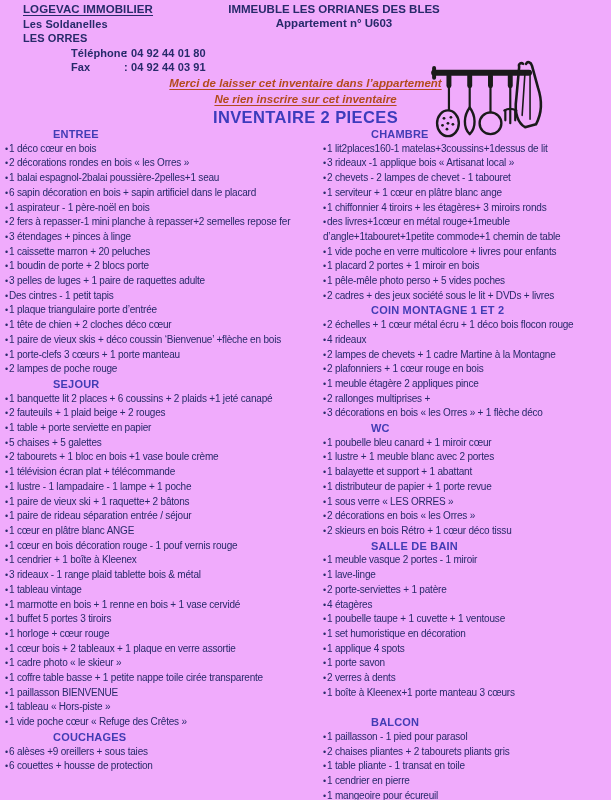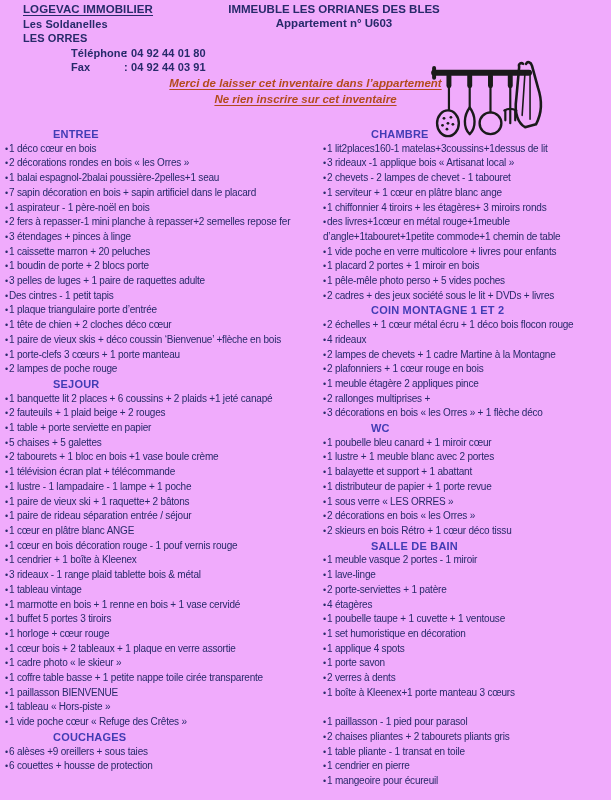--- a/index.html
+++ b/index.html
@@ -118,30 +118,31 @@
       <circle cx="21" cy="66" r="1.4"></circle>
         <circle cx="15.5" cy="68" r="1.4"></circle>
       <circle cx="26" cy="67" r="1.4"></circle>
         <circle cx="20" cy="72" r="1.4"></circle>
     </g>
   </svg>
 
   <div class="notices">
     <div class="notice">Merci de laisser cet inventaire dans l’appartement</div>
     <div class="notice">Ne rien inscrire sur cet inventaire</div>
+    <div class="doc-title">INVENTAIRE 2 PIECES</div>
   </div>
 
   <div class="columns">
     <div class="col col-left" id="col-left">
         <div class="section">
           <div class="section-heading">ENTREE</div>
           <div class="item"><span class="bullet">•</span><span>1 déco cœur en bois</span></div>
           <div class="item"><span class="bullet">•</span><span>2 décorations rondes en bois « les Orres »</span></div>
           <div class="item"><span class="bullet">•</span><span>1 balai espagnol-2balai poussière-2pelles+1 seau</span></div>
-          <div class="item"><span class="bullet">•</span><span>7 sapin décoration en bois + sapin artificiel dans le placard</span></div>
+          <div class="item"><span class="bullet">•</span><span>6 sapin décoration en bois + sapin artificiel dans le placard</span></div>
           <div class="item"><span class="bullet">•</span><span>1 aspirateur - 1 père-noël en bois</span></div>
           <div class="item"><span class="bullet">•</span><span>2 fers à repasser-1 mini planche à repasser+2 semelles repose fer</span></div>
           <div class="item"><span class="bullet">•</span><span>3 étendages + pinces à linge</span></div>
           <div class="item"><span class="bullet">•</span><span>1 caissette marron + 20 peluches</span></div>
           <div class="item"><span class="bullet">•</span><span>1 boudin de porte + 2 blocs porte</span></div>
           <div class="item"><span class="bullet">•</span><span>3 pelles de luges + 1 paire de raquettes adulte</span></div>
           <div class="item"><span class="bullet">•</span><span>Des cintres - 1 petit tapis</span></div>
           <div class="item"><span class="bullet">•</span><span>1 plaque triangulaire porte d’entrée</span></div>
           <div class="item"><span class="bullet">•</span><span>1 tête de chien + 2 cloches déco cœur</span></div>
           <div class="item"><span class="bullet">•</span><span>1 paire de vieux skis + déco coussin ‘Bienvenue’ +flèche en bois</span></div>
@@ -221,20 +222,21 @@
           <div class="item"><span class="bullet">•</span><span>2 porte-serviettes + 1 patère</span></div>
           <div class="item"><span class="bullet">•</span><span>4 étagères</span></div>
           <div class="item"><span class="bullet">•</span><span>1 poubelle taupe + 1 cuvette + 1 ventouse</span></div>
           <div class="item"><span class="bullet">•</span><span>1 set humoristique en décoration</span></div>
           <div class="item"><span class="bullet">•</span><span>1 applique 4 spots</span></div>
           <div class="item"><span class="bullet">•</span><span>1 porte savon</span></div>
           <div class="item"><span class="bullet">•</span><span>2 verres à dents</span></div>
           <div class="item"><span class="bullet">•</span><span>1 boîte à Kleenex+1 porte manteau 3 cœurs</span></div>
         </div>
         <div class="section gap-before">
+          <div class="section-heading">BALCON</div>
           <div class="item"><span class="bullet">•</span><span>1 paillasson - 1 pied pour parasol</span></div>
           <div class="item"><span class="bullet">•</span><span>2 chaises pliantes + 2 tabourets pliants gris</span></div>
           <div class="item"><span class="bullet">•</span><span>1 table pliante - 1 transat en toile</span></div>
           <div class="item"><span class="bullet">•</span><span>1 cendrier en pierre</span></div>
           <div class="item"><span class="bullet">•</span><span>1 mangeoire pour écureuil</span></div>
         </div>
       </div>
   </div>
 
 </div>

